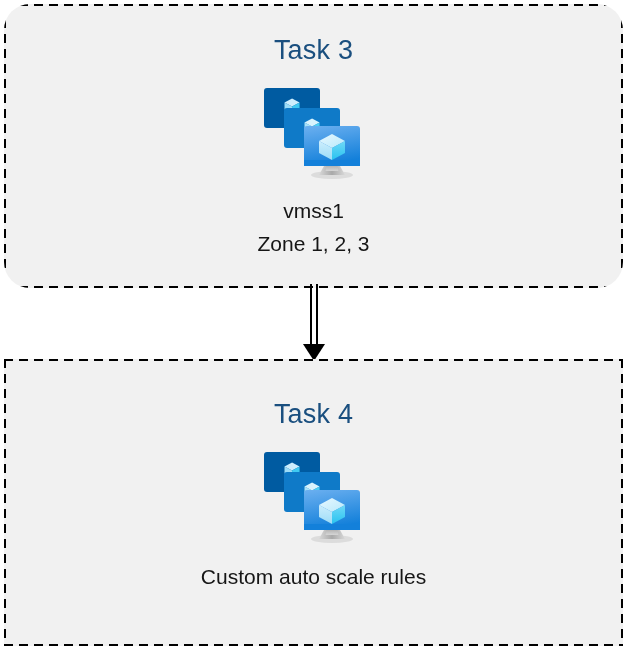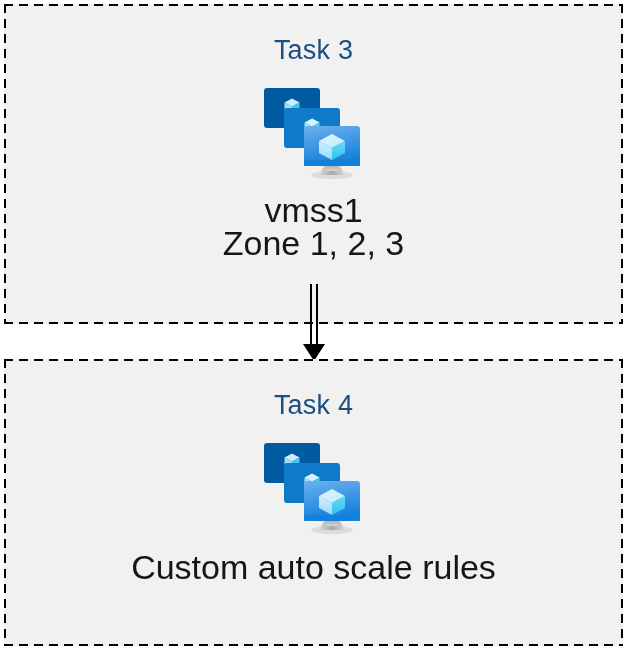--- a/index.html
+++ b/index.html
@@ -35,21 +35,22 @@
         linear-gradient(180deg, #000 0 9px, transparent 9px 15px);
     background-repeat: repeat-x, repeat-x, repeat-y, repeat-y;
     background-size: 15px 2px, 15px 2px, 2px 15px, 2px 15px;
     background-position: 0 0, 0 100%, 0 0, 100% 0;
   }
 
   #task-box-top {
     left: 4px;
     top: 4px;
     width: 619px;
-    height: 320px;
+    height: 284px;
+    border-radius: 26px;
   }
 
   #task-box-bottom {
     left: 4px;
     top: 359px;
     width: 619px;
     height: 287px;
   }
 
   .task-inner {
@@ -63,26 +64,26 @@
   
   .task-title {
     color: #1a4f7f;
     font-size: 27px;
     font-weight: 400;
     letter-spacing: 0.2px;
     line-height: 1;
     white-space: nowrap;
   }
   #task-box-top .task-title  { margin-top: 33px; }
-  #task-box-bottom .task-title { margin-top: 33px; }
+  #task-box-bottom .task-title { margin-top: 42px; }
 
   
   .caption {
     color: #161616;
-    font-size: 34px;
+    font-size: 21px;
     font-weight: 400;
     line-height: 33px;
     text-align: center;
     white-space: nowrap;
   }
   #top-caption  { margin-top: 14px; }
   #bottom-caption { margin-top: 16px; }
 
   
   .vmss-icon {

